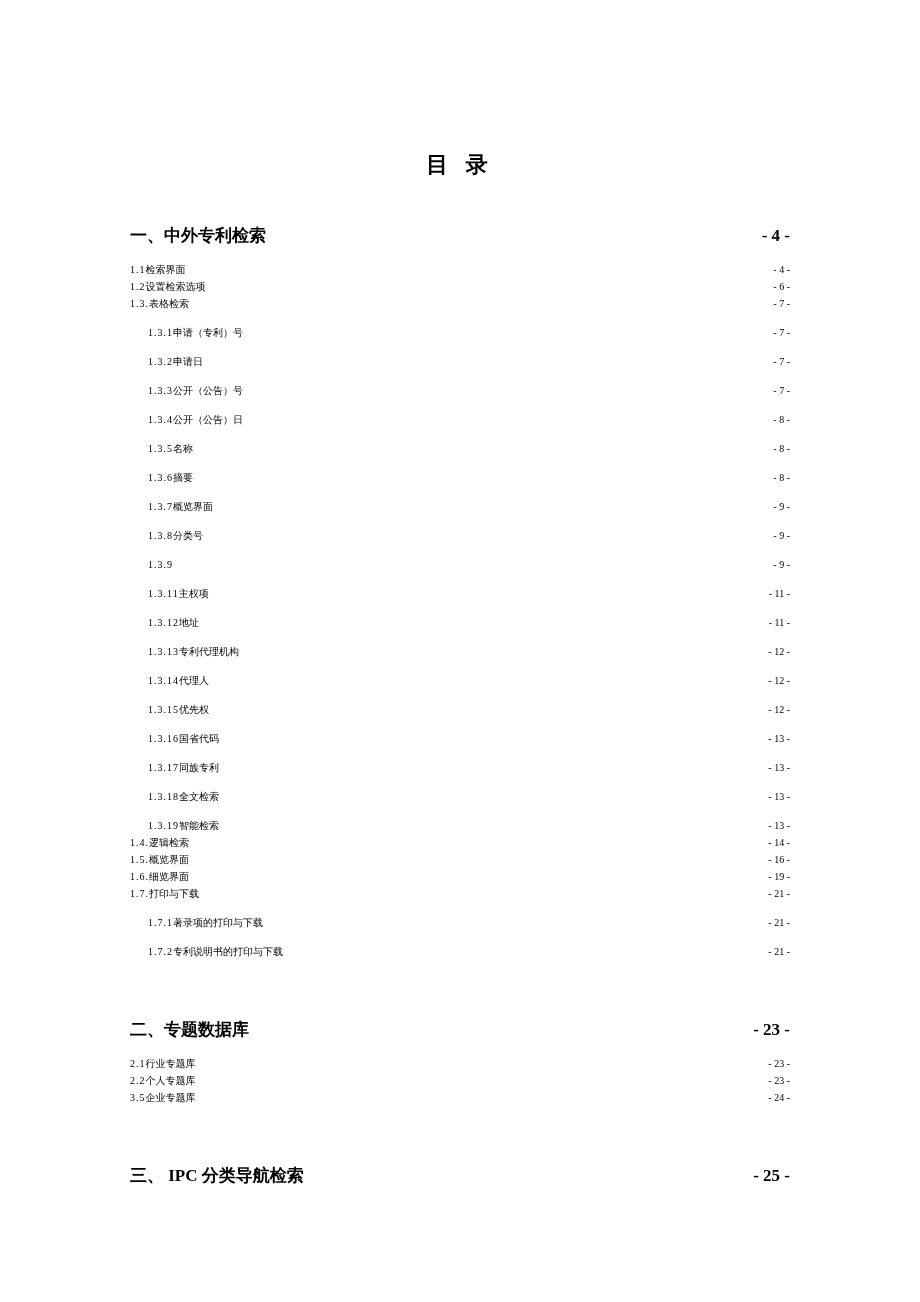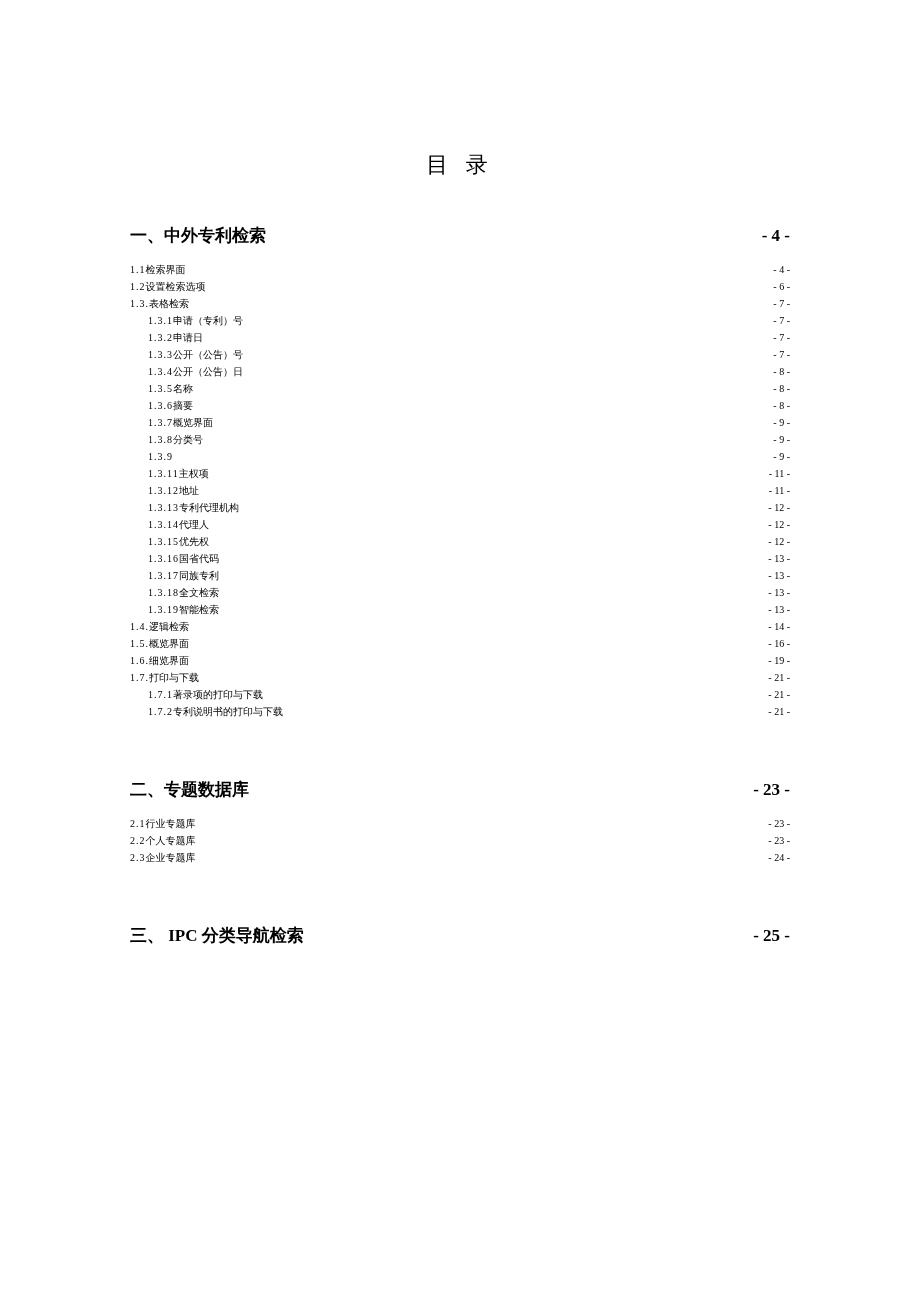--- a/index.html
+++ b/index.html
@@ -11,21 +11,21 @@
     width: 920px;
   }
   .page {
     width: 920px;
     padding: 150px 130px 100px 130px;
     box-sizing: border-box;
   }
   .title {
     text-align: center;
     font-size: 22px;
-    font-weight: normal;
+    font-weight: bold;
     letter-spacing: 6px;
     margin-bottom: 42px;
   }
   .toc-block {
     margin-bottom: 56px;
   }
   .toc-row {
     display: flex;
     align-items: baseline;
     font-size: 10px;
@@ -35,20 +35,21 @@
   .toc-row.heading {
     font-size: 17px;
     font-weight: bold;
     margin-bottom: 10px;
   }
   .toc-row.level1 {
     padding-left: 0px;
   }
   .toc-row.level2 {
     padding-left: 18px;
+    margin-top: 12px;
   }
   .toc-num {
     flex: 0 0 auto;
     letter-spacing: 1px;
   }
   .toc-label {
     flex: 0 0 auto;
     padding-right: 2px;
   }
   .toc-dots {
@@ -260,21 +261,21 @@
           <span class="toc-dots"></span>
           <span class="toc-page">- 23 -</span>
         </div>
         <div class="toc-row level1">
           <span class="toc-num">2.2 </span>
           <span class="toc-label">个人专题库 </span>
           <span class="toc-dots"></span>
           <span class="toc-page">- 23 -</span>
         </div>
         <div class="toc-row level1">
-          <span class="toc-num">2.3 </span>
+          <span class="toc-num">3.5 </span>
           <span class="toc-label">企业专题库 </span>
           <span class="toc-dots"></span>
           <span class="toc-page">- 24 -</span>
         </div>
       </div>
       <div class="toc-block">
         <div class="toc-row heading">
           <span class="toc-label">三、 IPC 分类导航检索 </span>
           <span class="toc-dots"></span>
           <span class="toc-page">- 25 -</span>

